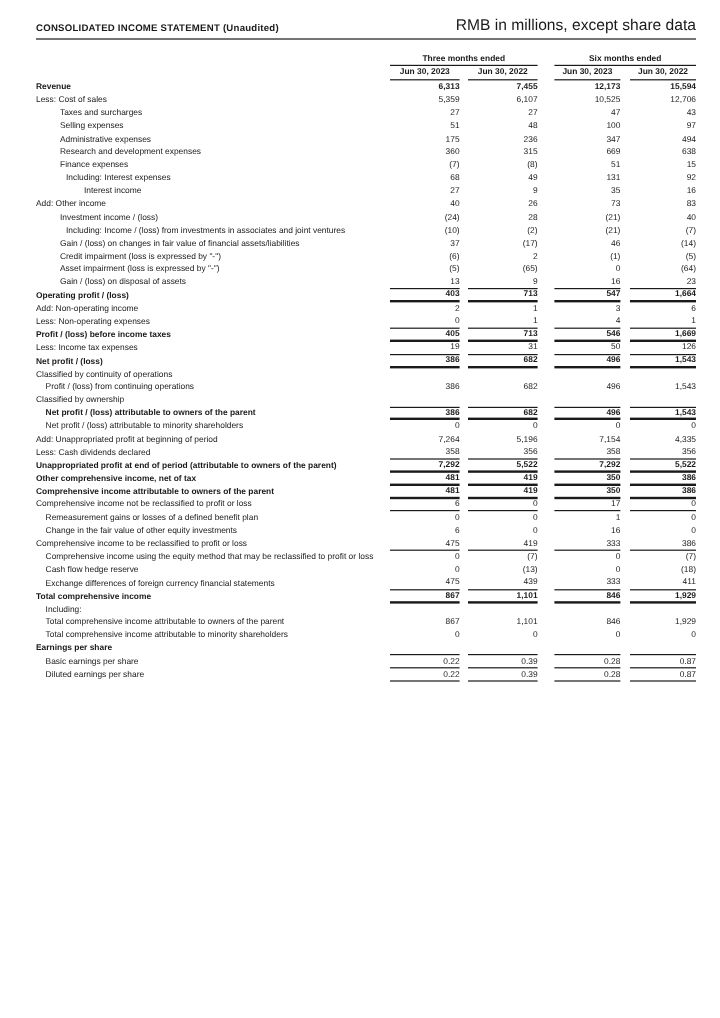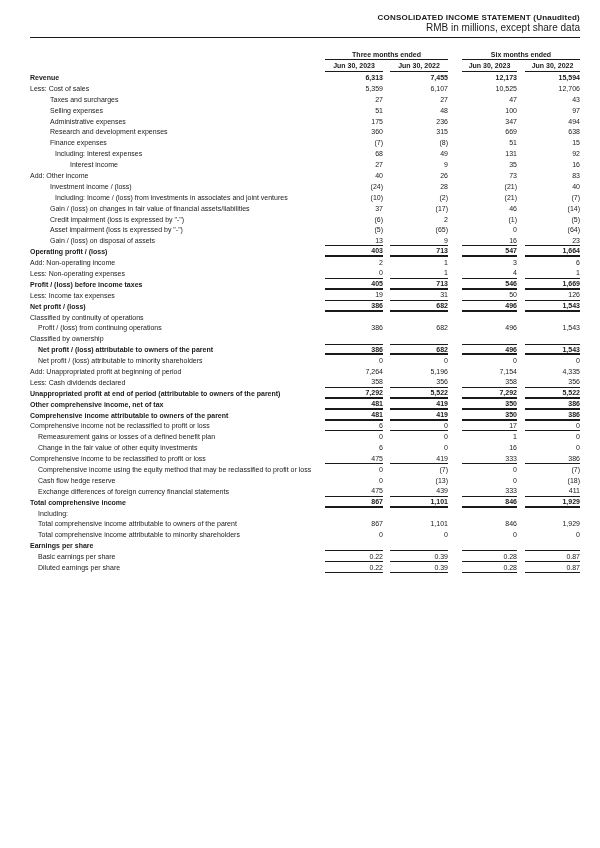--- a/index.html
+++ b/index.html
@@ -6,24 +6,24 @@
   body{
     width:600px;height:848px;background:#ffffff;color:#1a1a1a;
     font-family:"Liberation Sans", sans-serif;
     overflow:hidden;
   }
   .page{padding:13px 20px 0 30px;}
 
   
   .doc-header{
     display:flex;justify-content:space-between;align-items:flex-end;
-    border-bottom:1.5px solid #1a1a1a;padding-bottom:4px;flex-direction:column;
+    border-bottom:1.5px solid #1a1a1a;padding-bottom:4px;
   }
   .doc-title{font-weight:bold;font-size:8px;letter-spacing:.2px;}
-  .doc-unit{font-size:10px;}
+  .doc-unit{font-size:13px;}
 
   
   .row{display:flex;align-items:center;height:10.9px;font-size:7px;}
   .lab{flex:1;min-width:0;white-space:nowrap;overflow:visible;}
   .v{width:58px;text-align:right;box-sizing:border-box;height:100%;
      display:flex;align-items:center;justify-content:flex-end;}
   .v.c2{margin-left:7px;}
   .v.c3{margin-left:14px;width:55px;}
   .v.c4{margin-left:8px;width:55px;}
 

